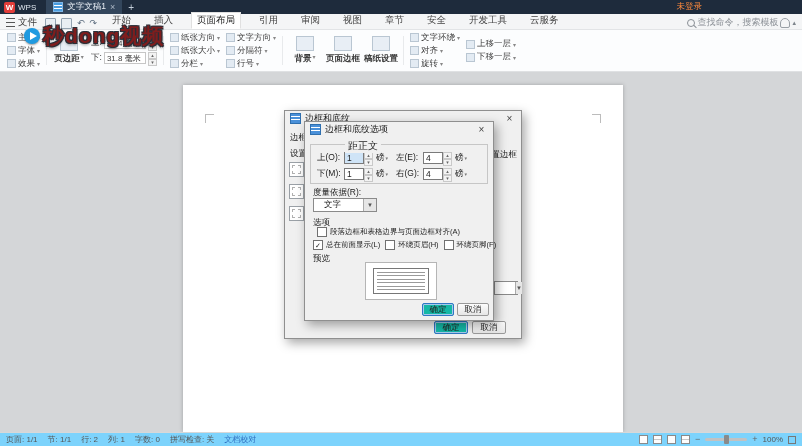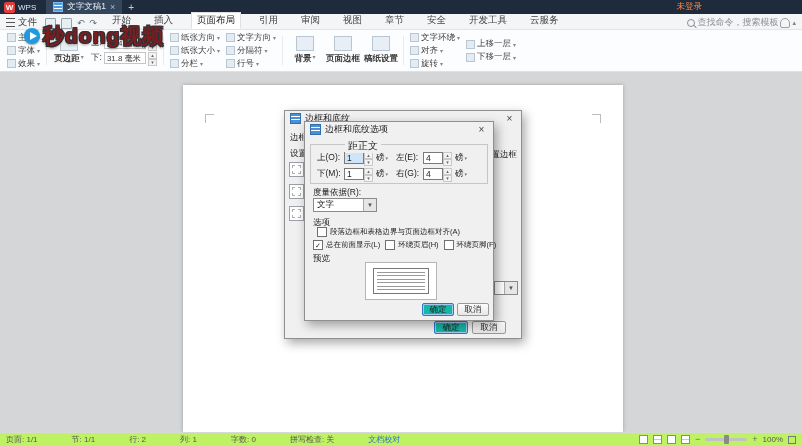--- a/index.html
+++ b/index.html
@@ -82,42 +82,42 @@
   .glabel{position:absolute;top:-6px;left:6px;background:#f0f0f0;padding:0 3px;font-size:10px;margin-left:28px;}
   .frow{display:flex;align-items:center;font-size:8.5px;}
   .flab{width:27px;flex:none;}
   .fin{width:20px;height:12px;background:#fff;border:1px solid #7a7a7a;font-size:8.5px;
        display:flex;align-items:center;padding:0 2px;box-sizing:border-box;flex:none;}
   .fin.sel{background:#cfe4f7;}
   .unit{margin-left:3px;flex:none;}
   .ucar{font-size:5px;color:#777;margin:0 4px 0 1px;flex:none;}
   .dd{height:14px;background:#fff;border:1px solid #8a8a8a;display:flex;align-items:center;
       box-sizing:border-box;}
-  .dd .ddtxt{flex:1;padding:0 3px;font-size:8.5px;}
+  .dd .ddtxt{flex:1;padding:0 10px;font-size:8.5px;}
   .dd .ddar{width:12px;height:100%;background:#e6e6e6;border-left:1px solid #aaa;display:flex;
             align-items:center;justify-content:center;font-size:6px;color:#555;}
   .lbl{position:absolute;font-size:8.5px;color:#222;}
   .cb{display:flex;align-items:center;gap:3px;font-size:7.5px;white-space:nowrap;}
   .cbbox{width:8px;height:8px;border:1px solid #707070;background:#fff;display:flex;align-items:center;
          justify-content:center;font-size:7px;line-height:7px;color:#222;flex:none;}
   .cb .mark{display:none;}
   .cb.checked .mark{display:block;}
   .pvbox{position:absolute;left:60px;top:140px;width:70px;height:36px;background:#fff;
          border:1px solid #b5b5b5;display:flex;align-items:center;justify-content:center;}
   .pvpage{width:56px;height:26px;border:1px solid #777;display:flex;flex-direction:column;
           justify-content:space-evenly;padding:0 3px;box-sizing:border-box;}
   .pvline{height:1px;background:#9a9a9a;}
   .preset{position:absolute;left:4px;width:13px;height:13px;background:#fff;border:1px solid #9aa0a6;
           display:flex;align-items:center;justify-content:center;}
   .pin{width:7px;height:7px;border:1px dashed #b0b0b0;}
 
   
-  .statusbar{position:absolute;left:0;bottom:0;width:100%;height:14px;background:#bef264;
+  .statusbar{position:absolute;left:0;bottom:0;width:100%;height:14px;background:#7dd3fc;
              border-top:1px solid #d8d8d8;display:flex;align-items:center;font-size:8px;color:#555;
-             padding:0 6px;box-sizing:border-box;gap:24px;}
+             padding:0 6px;box-sizing:border-box;}
   .sitem{margin-right:10px;white-space:nowrap;}
   .slink{color:#2f6fc0;margin-right:10px;white-space:nowrap;}
   .sright{margin-left:auto;display:flex;align-items:center;gap:5px;}
   .vicon{width:9px;height:9px;border:1px solid #8a8a8a;background:#fdfdfd;box-sizing:border-box;}
   .vicon.alt{background:linear-gradient(#fdfdfd 3px,#c9c9c9 3px,#c9c9c9 4px,#fdfdfd 4px);}
   .zbtn{color:#666;font-size:9px;line-height:9px;}
   .ztrack{width:42px;height:3px;background:#c2c2c2;border-radius:2px;position:relative;}
   .zthumb{position:absolute;left:19px;top:-3px;width:5px;height:9px;background:#8a8a8a;border-radius:1px;}
   .fsicon{width:8px;height:8px;border:1px solid #777;box-sizing:border-box;}
 

